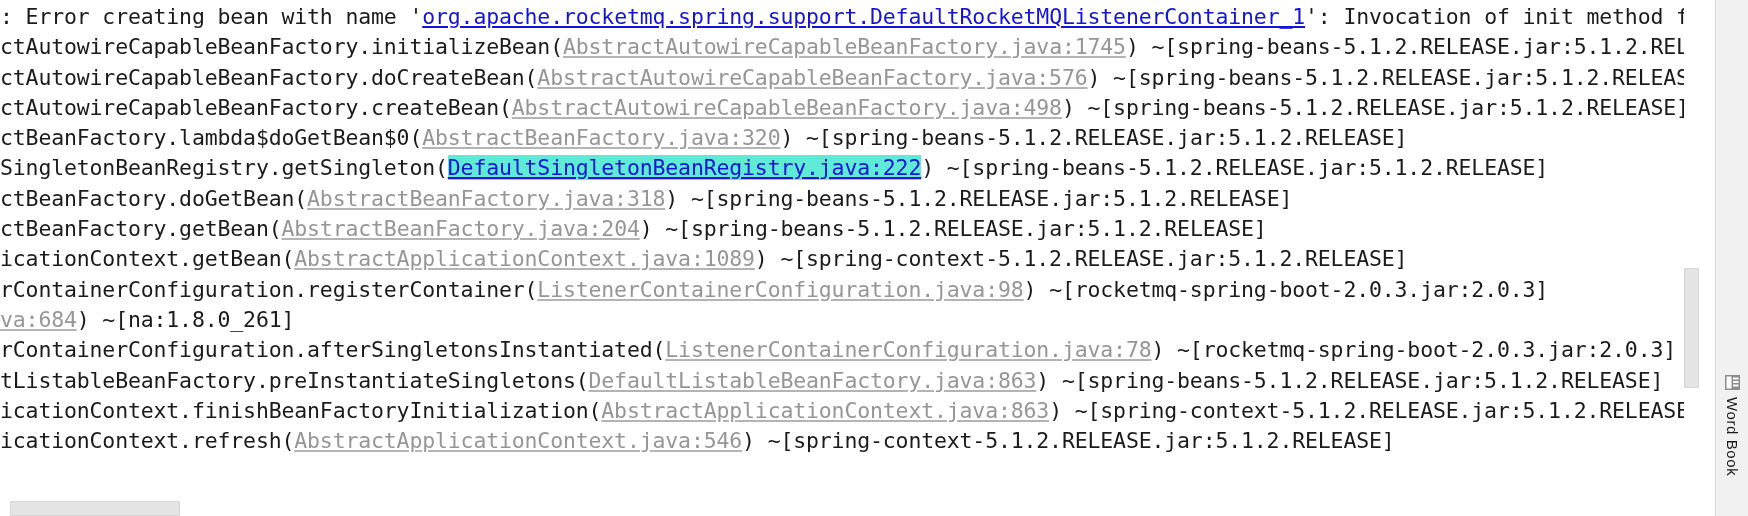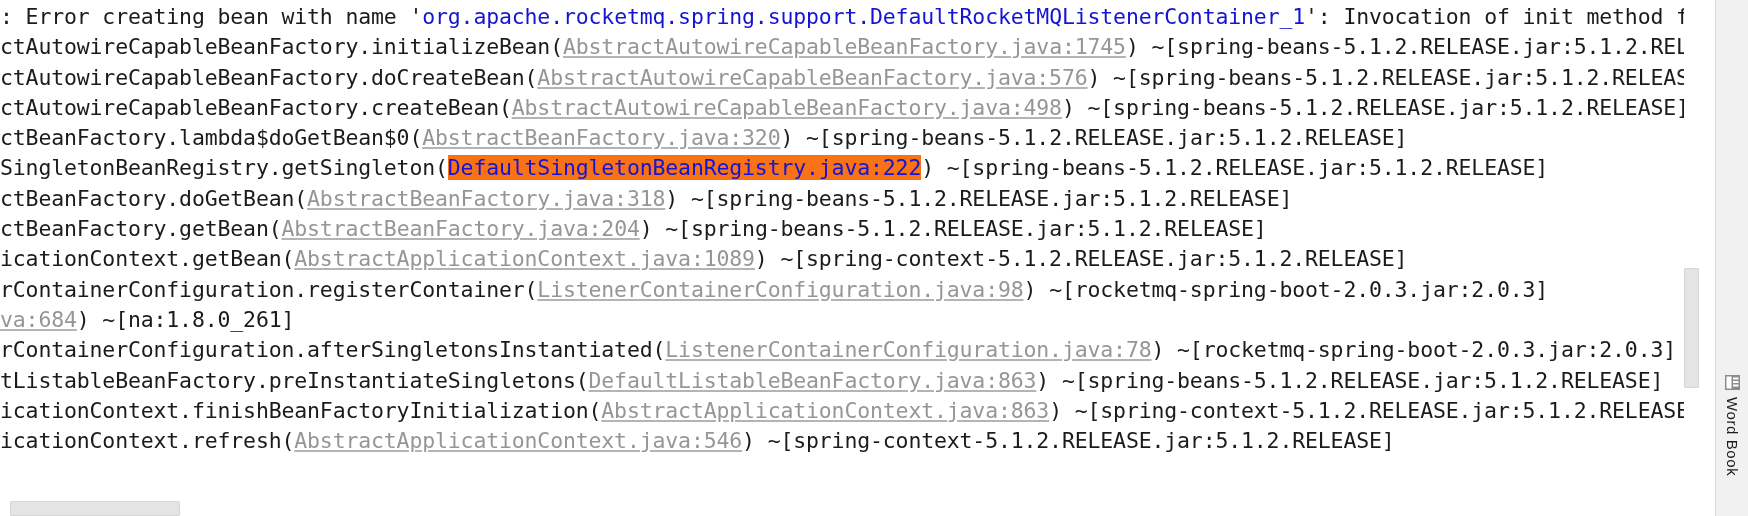--- a/index.html
+++ b/index.html
@@ -58,28 +58,29 @@
     color: #969696;
     text-decoration: underline;
     text-decoration-color: #b4b4b4;
     text-underline-offset: 2px;
     cursor: pointer;
   }
 
   
   .blink {
     color: #1414d2;
+    text-decoration: underline;
     text-decoration-color: #1414d2;
     text-underline-offset: 2px;
     cursor: pointer;
   }
 
   
   .blink.sel {
-    background: #f97316;
+    background: #5eead4;
     margin-top: 12px;
   }
 
   
   .vscroll-track {
     position: absolute;
     right: 0px;
     top: 0;
     width: 16px;
     height: 496px;

